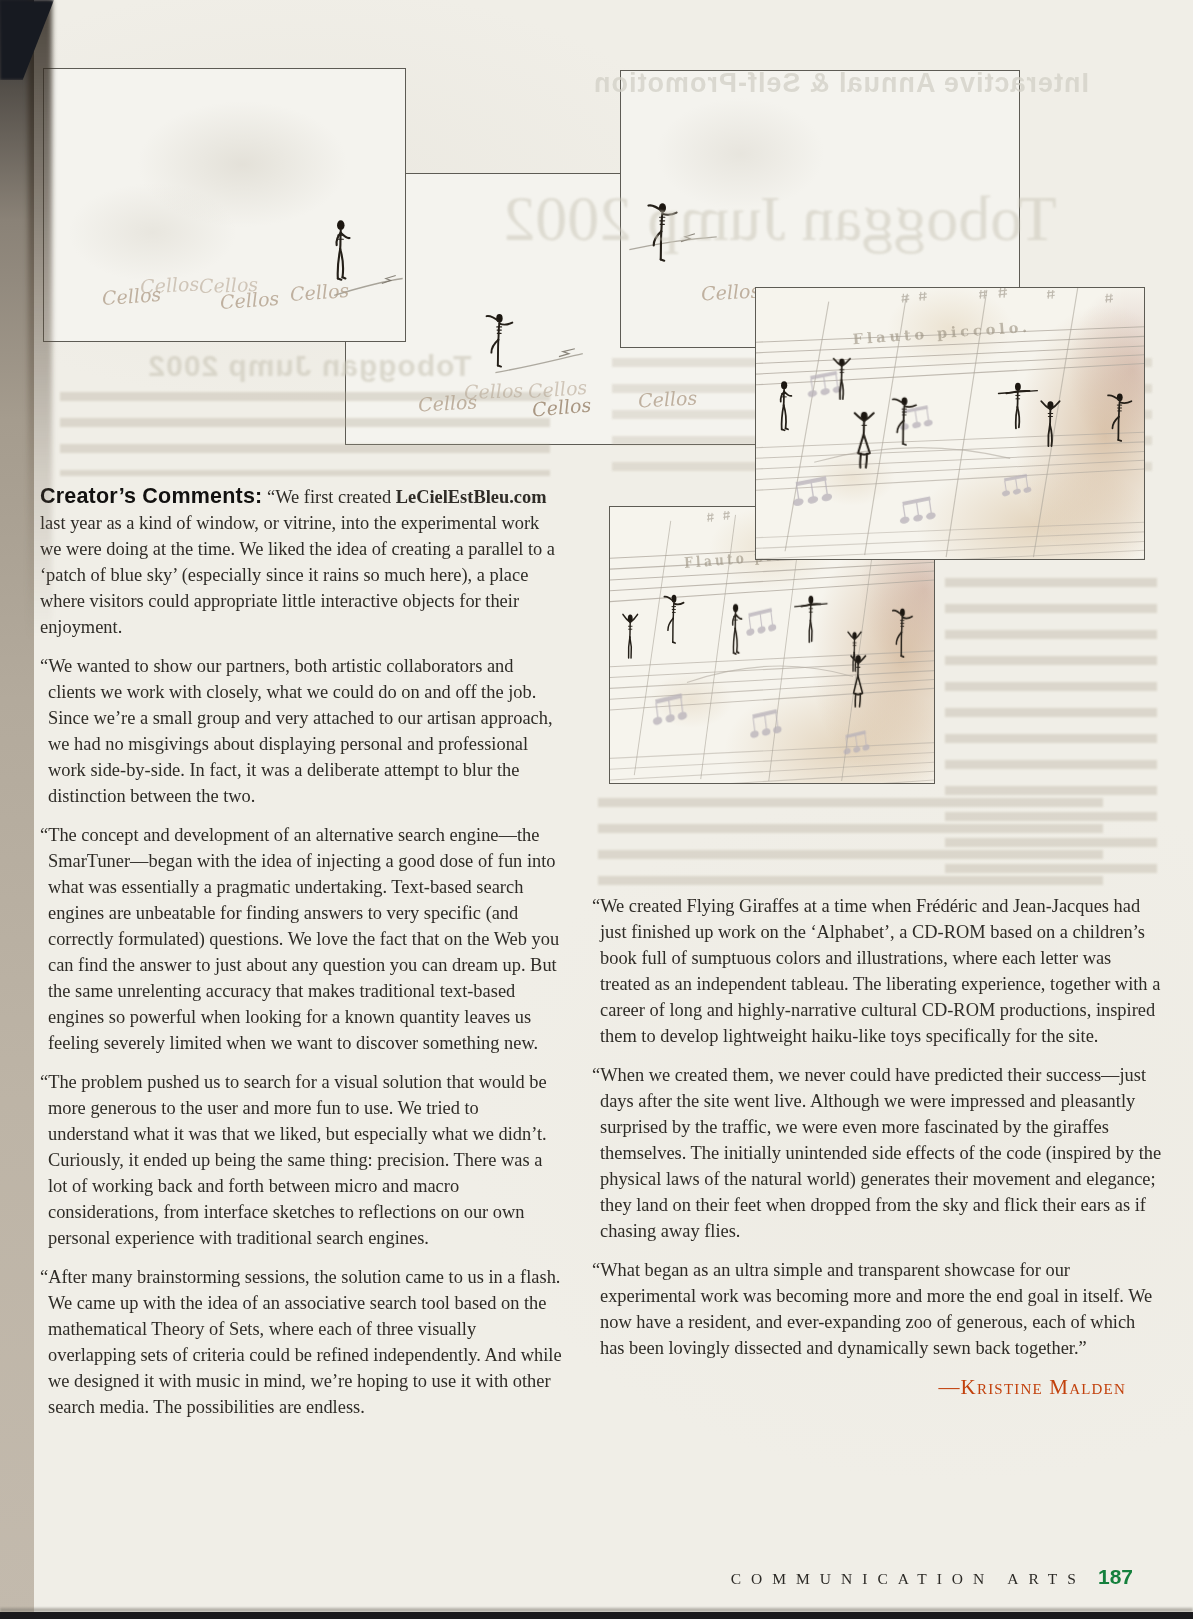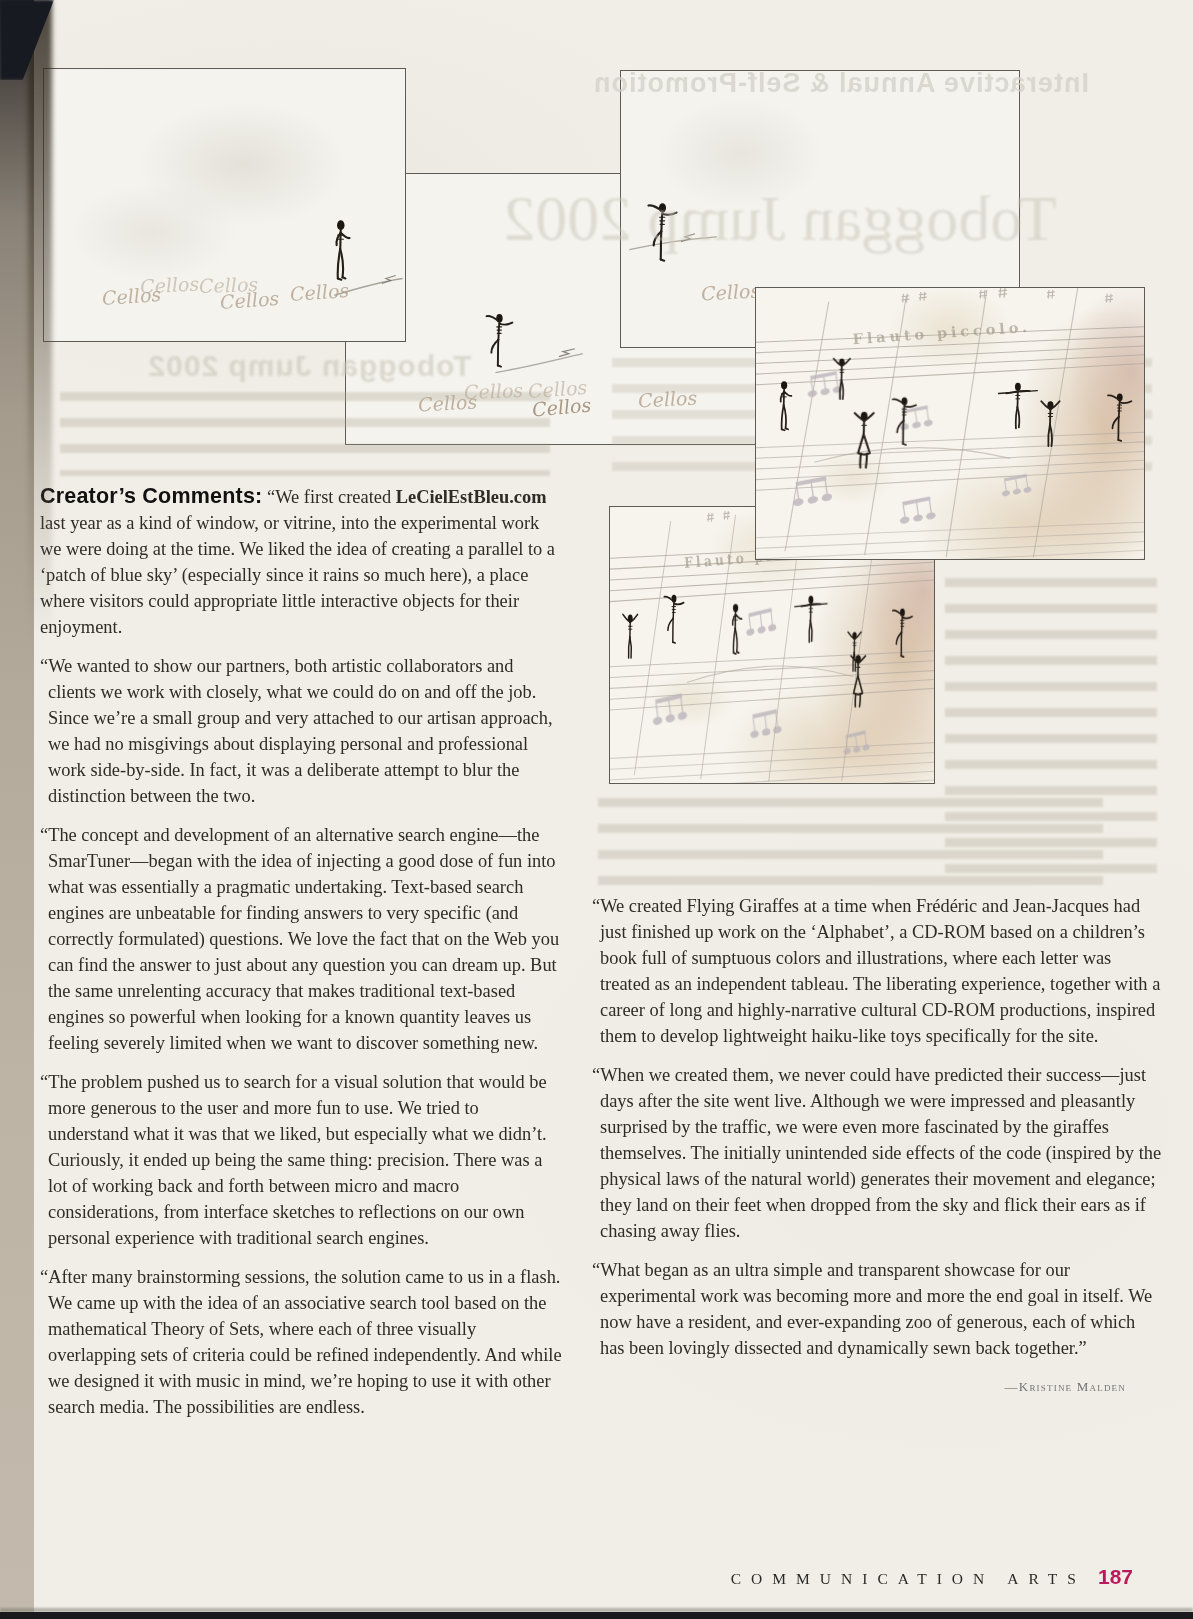--- a/index.html
+++ b/index.html
@@ -57,26 +57,26 @@
   .cellos.bd{opacity:.95;color:#a6937e;}
   
   .col{position:absolute;font-size:18.4px;line-height:26px;color:#2f2c27;z-index:6;}
   .col p{margin:0 0 13px;text-indent:-8px;padding-left:8px;}
   .col p.intro{text-indent:0;padding-left:0;}
   .left-col{left:40px;top:483px;width:524px;}
   .right-col{left:592px;top:893px;width:572px;}
   .heading{font-family:"Liberation Sans", sans-serif;font-weight:bold;font-size:21.5px;
         letter-spacing:.2px;color:#121110;}
   .sitename{font-weight:bold;}
-  .byline{text-align:right;font-variant:small-caps;letter-spacing:1.2px;font-size:13px;
-        padding-right:38px;margin-top:4px;color:#737373;}
+  .byline{text-align:right;font-variant:small-caps;letter-spacing:1.2px;font-size:21px;
+        padding-right:38px;margin-top:4px;color:#c2410c;}
   
   .footer{position:absolute;right:60px;bottom:30px;display:flex;align-items:baseline;gap:12px;z-index:6;}
   .mag{font-family:"Liberation Serif", serif;font-size:15.5px;letter-spacing:10px;color:#2c2a26;}
-  .pageno{font-family:"Liberation Sans", sans-serif;font-weight:bold;font-size:21px;color:#be185d;}
+  .pageno{font-family:"Liberation Sans", sans-serif;font-weight:bold;font-size:21px;color:#15803d;}
   
   .flauto{font-family:"DejaVu Serif", serif;font-weight:bold;font-size:15px;letter-spacing:4px;
         fill:#99907f;opacity:.6;}
 </style>
 </head>
 <body>
 
 <svg width="0" height="0" style="position:absolute" aria-hidden="true">
   <defs>
     <g id="fig-walk" stroke="#241f18" fill="none" stroke-width="1.8" stroke-linecap="round">

